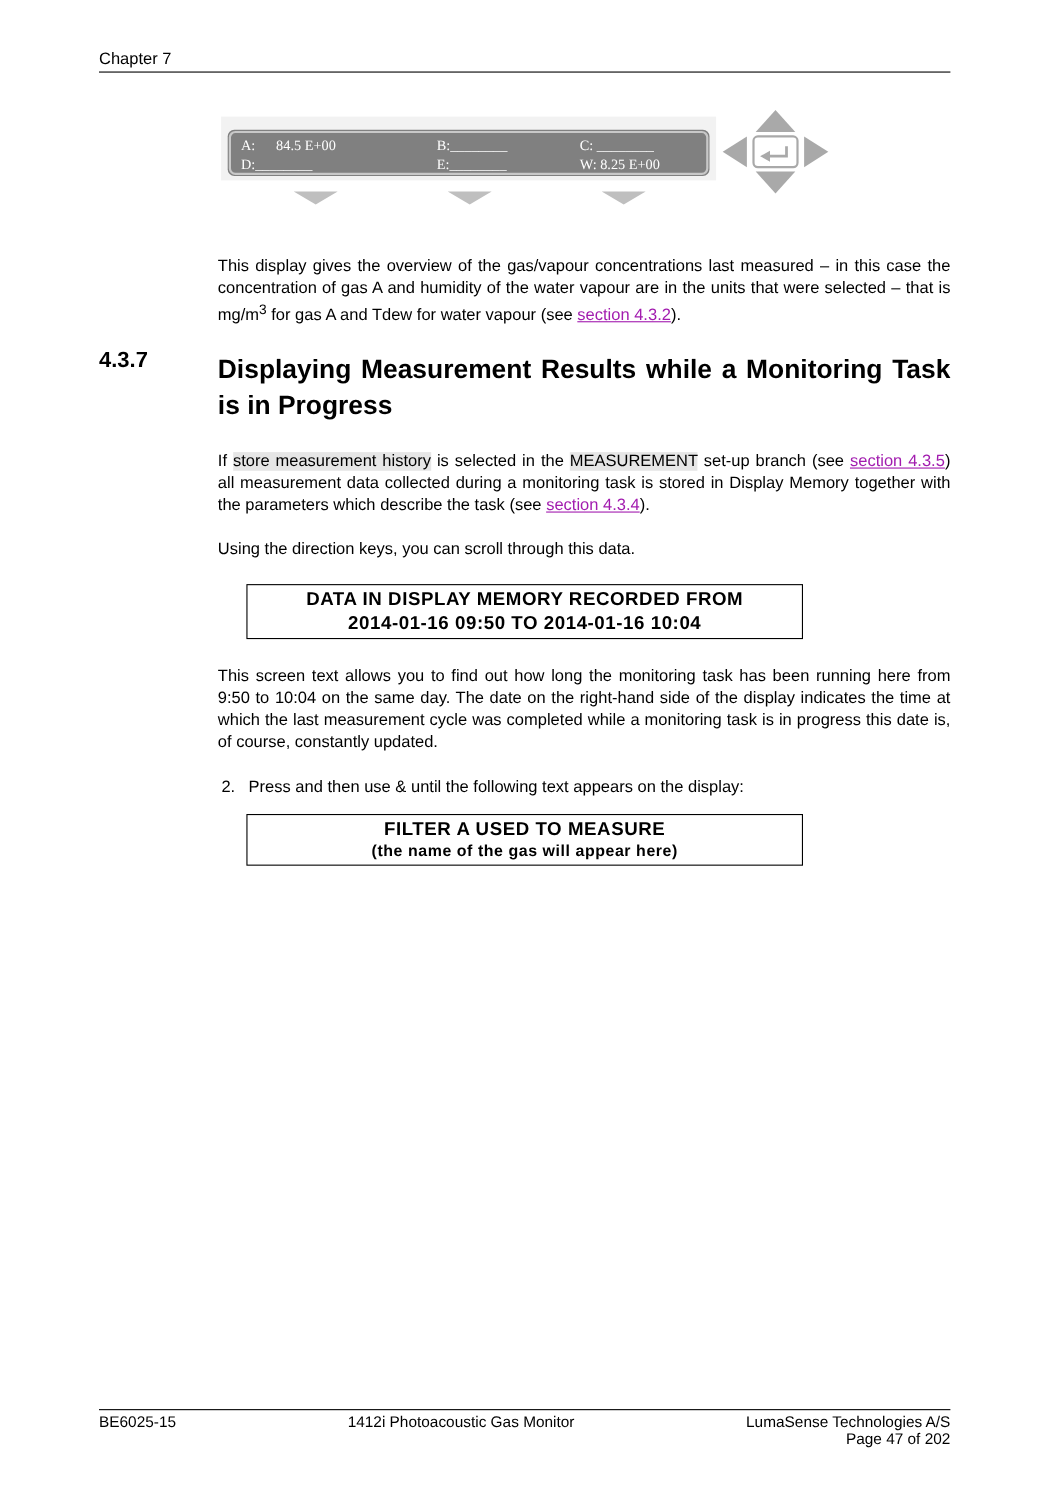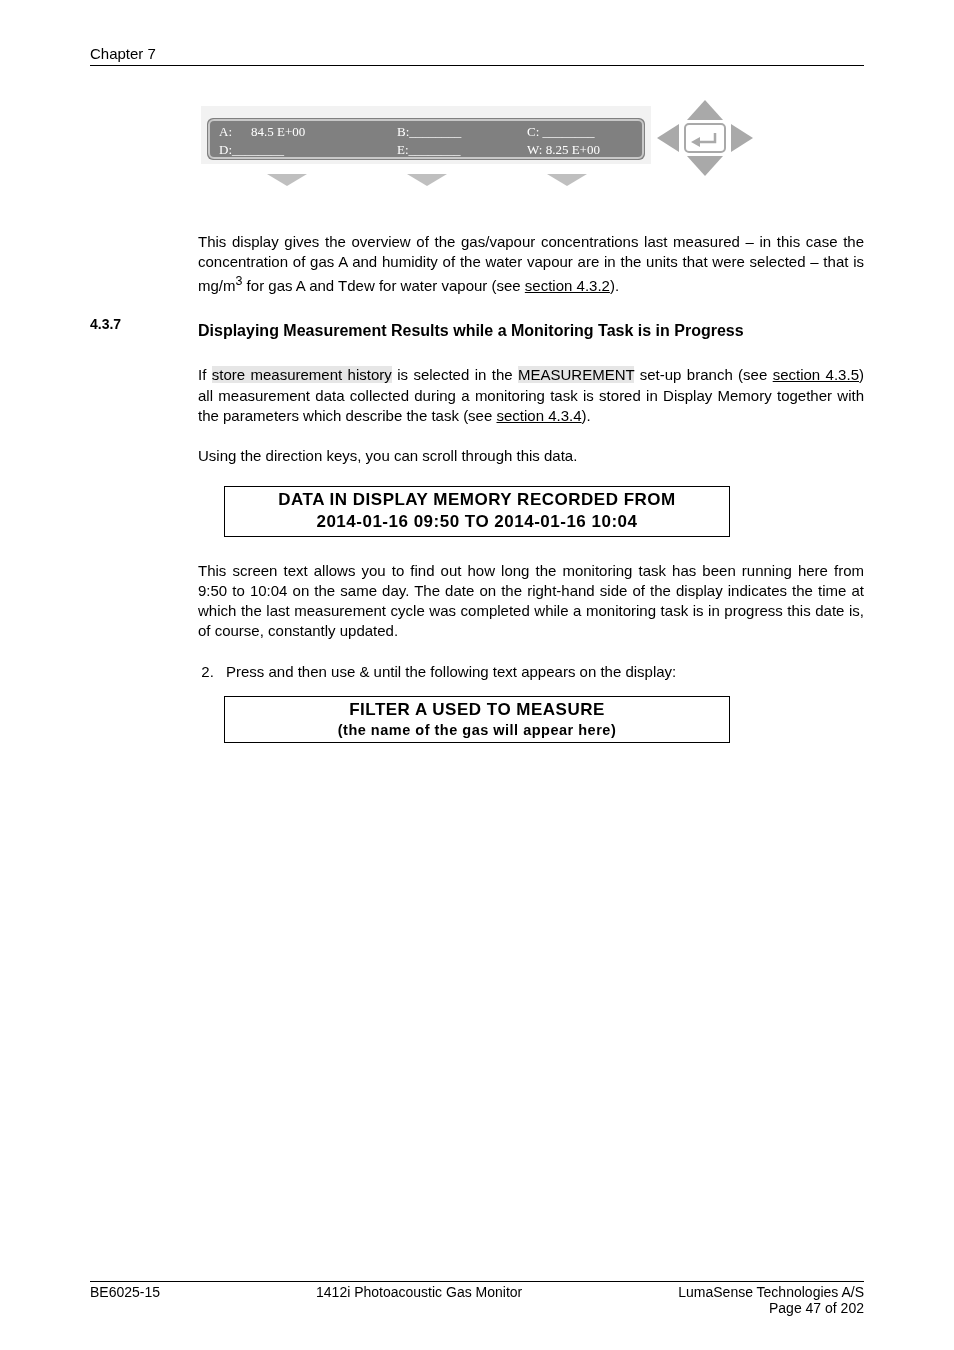--- a/index.html
+++ b/index.html
@@ -29,31 +29,31 @@
   .body-text {
     margin-left: 108px;
     font-size: 15px;
     line-height: 1.35;
     text-align: justify;
   }
   .body-text p { margin: 0 0 20px 0; }
   .section-num {
     font-weight: bold;
     float: left;
-    font-size: 14px;
+    font-size: 20px;
   }
   .section-heading {
     font-weight: bold;
-    font-size: 16px;
+    font-size: 24px;
     margin: 24px 0 24px 108px;
     text-align: justify;
     line-height: 1.35;
   }
   .hl { background: #e6e6e6; }
-  .link { color: #000000; text-decoration: underline; }
+  .link { color: #a21caf; text-decoration: underline; }
   .boxed {
     border: 1px solid #000;
     margin: 0 auto 24px auto;
     width: 480px;
     text-align: center;
     font-weight: bold;
     font-size: 17px;
     line-height: 1.3;
     padding: 2px 12px;
     letter-spacing: 0.5px;

